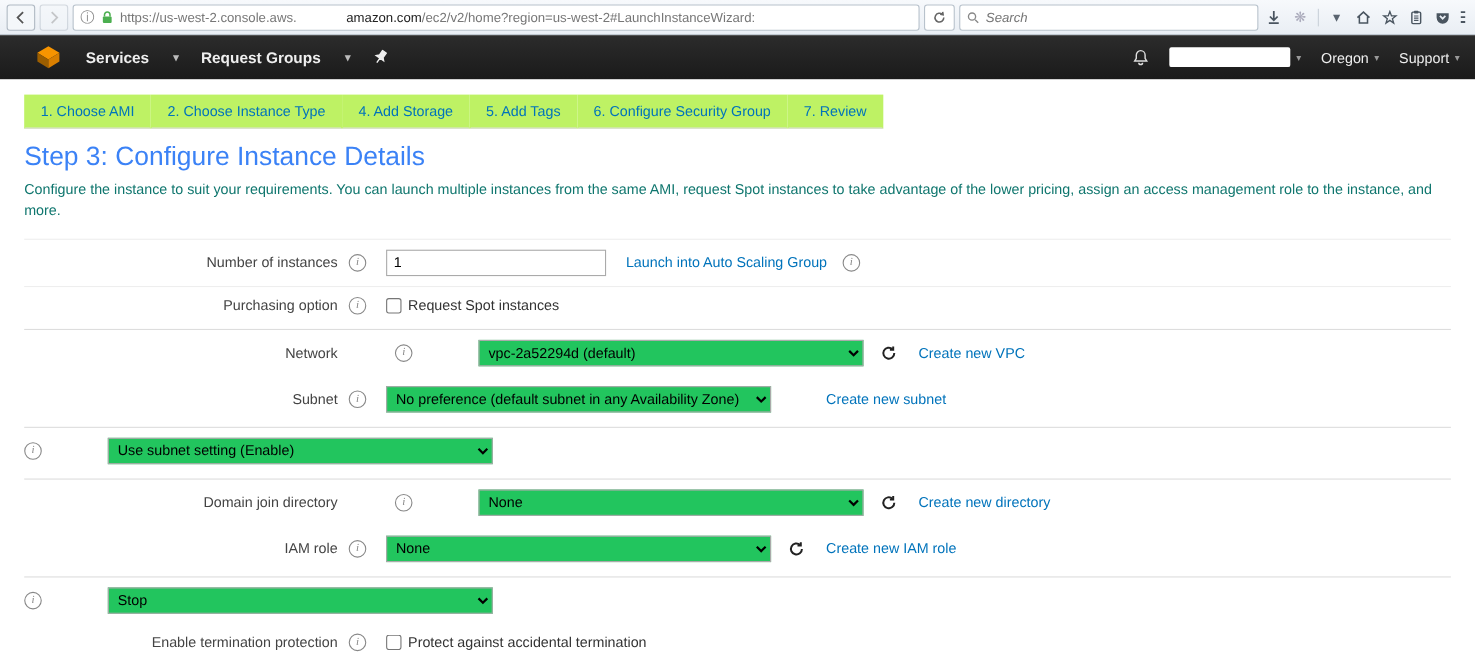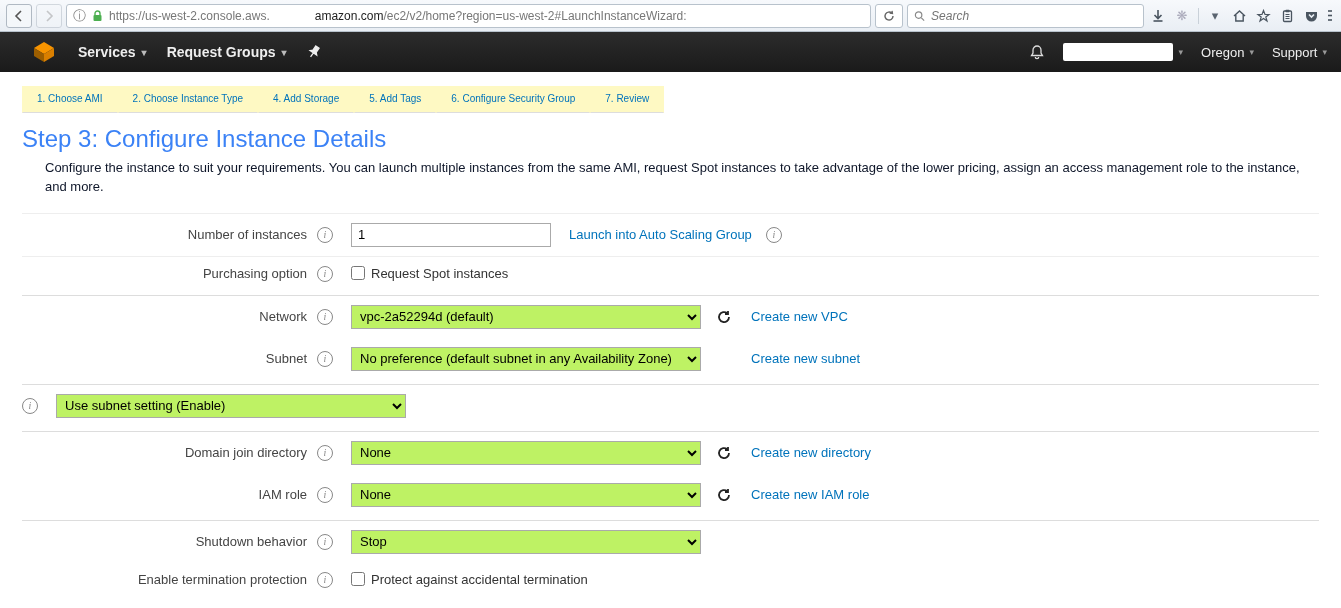--- a/index.html
+++ b/index.html
@@ -6,64 +6,64 @@
   body { font-family: Arial, Helvetica, sans-serif; font-size: 13px; color: #333; background: #fff; width:1341px; }
   
   
   .browser-bar { display:flex; align-items:center; height:32px; background:linear-gradient(#f7f9fc,#e9eef4); border-bottom:1px solid #b8c2cc; padding:0 6px; gap:4px;}
   .nav-btn { width:26px; height:24px; border:1px solid #b0b9c3; border-radius:3px; display:flex; align-items:center; justify-content:center; background:#f4f7fa; color:#6a737d;}
   .nav-btn.disabled{ opacity:.5;}
   .url-box { flex:1; display:flex; align-items:center; height:24px; border:1px solid #b8c2cc; border-radius:3px; background:#fff; padding:0 6px; gap:6px; color:#555;}
   .url-text { flex:1; white-space:nowrap; overflow:hidden; font-size:12px; color:#777;}
   .url-text .dark{ color:#222;margin-left:45px;}
   .reload-btn, .search-box { height:24px; border:1px solid #b8c2cc; border-radius:3px; background:#fff; display:flex; align-items:center; padding:0 6px; color:#888;}
-  .search-box { width:237px; gap:6px;}
+  .search-box { width:272px; gap:6px;}
   .search-box input{ border:none; outline:none; width:100%; font-style:italic; color:#888; font-size:12px;}
   .tb-icon { width:20px; height:20px; display:flex; align-items:center; justify-content:center; color:#5a6470;}
   .tb-sep{ width:1px; height:16px; background:#c9d1d9; margin:0 2px;}
   
   
   .aws-header{ display:flex; align-items:center; height:40px; background:#232f3e; background:linear-gradient(#2c2c2c,#1a1a1a); color:#ddd; padding:0 14px 0 30px; gap:20px;}
   .aws-logo{ width:28px; height:28px;}
-  .hmenu{ display:flex; align-items:center; gap:6px; font-size:14px; font-weight:bold; color:#eee; cursor:pointer;}
+  .hmenu{ display:flex; align-items:center; gap:22px; font-size:14px; font-weight:bold; color:#eee; cursor:pointer;}
   .hmenu .car{ font-size:10px; color:#bbb;}
   .pin-icon{ color:#eee;}
   .hspacer{ flex:1;}
   .hright{ display:flex; align-items:center; gap:18px;}
   .hitem{ display:flex; align-items:center; gap:5px; color:#eee; font-size:13px; cursor:pointer;}
   .hitem .car{ font-size:9px; color:#999;}
   .user-redact{ width:110px; height:18px; background:#fff; border-radius:2px;}
   
   
   .wizard-tabs{ display:flex; padding:14px 0 0 22px; border-bottom:0;}
-  .wtab{ padding:6px 14px 8px; font-size:10px; color:#0073bb; border:1px solid transparent; border-bottom:1px solid #ddd; cursor:pointer; background:#fef9c3;}
+  .wtab{ padding:6px 14px 8px; font-size:13px; color:#0073bb; border:1px solid transparent; border-bottom:1px solid #ddd; cursor:pointer; background:#bef264;}
   .wtab + .wtab{ }
   .wtab.active{ color:#444; font-weight:bold; border:1px solid #ddd; border-bottom:2px solid #ec7211; border-top-left-radius:2px; border-top-right-radius:2px;}
   .wtab:not(.active){ border-bottom:1px solid #ddd;}
   
   .content{ padding:12px 22px;}
   h1.step-title{ font-size:24px; font-weight:normal; color:#3b82f6; margin-bottom:6px;}
-  .step-desc{ font-size:13px; color:#0f172a; line-height:1.45; margin-bottom:16px;margin-left:23px;}
+  .step-desc{ font-size:13px; color:#0f766e; line-height:1.45; margin-bottom:16px;}
   
   .form-row{ display:flex; align-items:center; padding:9px 0; border-top:1px solid #eee;}
   .form-row.first{ border-top:1px solid #eee;}
   .lbl{ width:295px; text-align:right; padding-right:10px; font-weight:normal; color:#444; font-size:13px;}
   .info-col{ width:34px; display:flex; justify-content:flex-start;}
   .info-ic{ width:16px; height:16px; border:1px solid #888; border-radius:50%; display:flex; align-items:center; justify-content:center; font-size:10px; color:#888; font-family:Georgia,serif; font-style:italic; cursor:pointer;}
   .ctrl{ display:flex; align-items:center; gap:14px;}
   .txt-in{ width:200px; height:24px; border:1px solid #aaa; padding:0 6px; font-size:13px;}
-  .sel{ height:24px; width:350px; border:1px solid #aaa; padding:0 4px; font-size:13px; background:#bef264;}
-  .chk-wrap{ display:flex; gap:6px;}
+  .sel{ height:24px; width:350px; border:1px solid #aaa; padding:0 4px; font-size:13px; background:#22c55e;}
+  .chk-wrap{ display:flex; align-items:center; gap:6px;}
   .chk{ width:14px; height:14px;}
   .lnk{ color:#0073bb; text-decoration:none; font-size:13px; cursor:pointer;}
   .refresh-ic{ width:18px; height:18px; display:flex; align-items:center; justify-content:center; font-weight:bold; color:#333; cursor:pointer;}
   .ctrl .lnk{ margin-left:4px;}
   .after-refresh{ margin-left:4px;}
   
-  .row-divider{ border-top:1px solid #ddd; margin-top:4px;}
+  .row-divider{ border-top:1px solid #ddd; margin-top:4px;gap:42px;}
   
   svg{ display:block;}
 </style>
 </head>
 <body>
 
 <div class="browser-bar">
   <div class="nav-btn">
     <svg width="14" height="14" viewBox="0 0 14 14">
         <path d="M9 2 L4 7 L9 12" stroke="#555" stroke-width="1.6" fill="none"></path>
@@ -300,21 +300,20 @@
         <svg width="16" height="16" viewBox="0 0 16 16">
             <path d="M13 8a5 5 0 1 1-1.7-3.7" stroke="#222" stroke-width="1.8" fill="none"></path>
             <path d="M12 2 L12 5 L9 5" stroke="#222" stroke-width="1.8" fill="none"></path>
           </svg>
       </div>
       <a class="lnk after-refresh">Create new IAM role</a>
     </div>
   </div>
 
   <div class="form-row row-divider">
-    <div class="lbl">Shutdown behavior</div>
     <div class="info-col">
         <div class="info-ic">i</div>
       </div>
     <div class="ctrl">
       <select class="sel">
         <option>Stop</option>
       </select>
     </div>
   </div>
 

